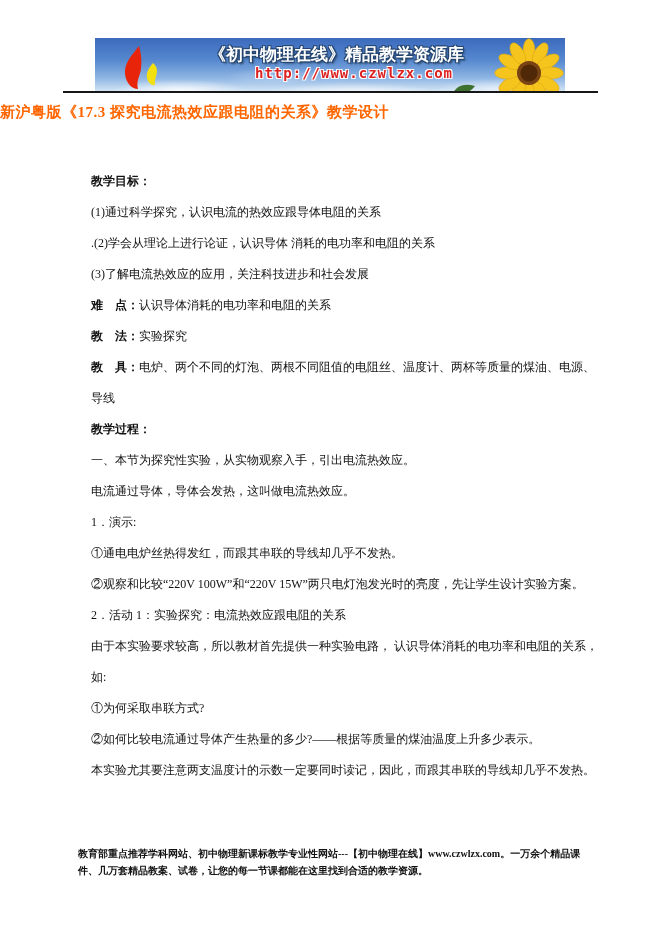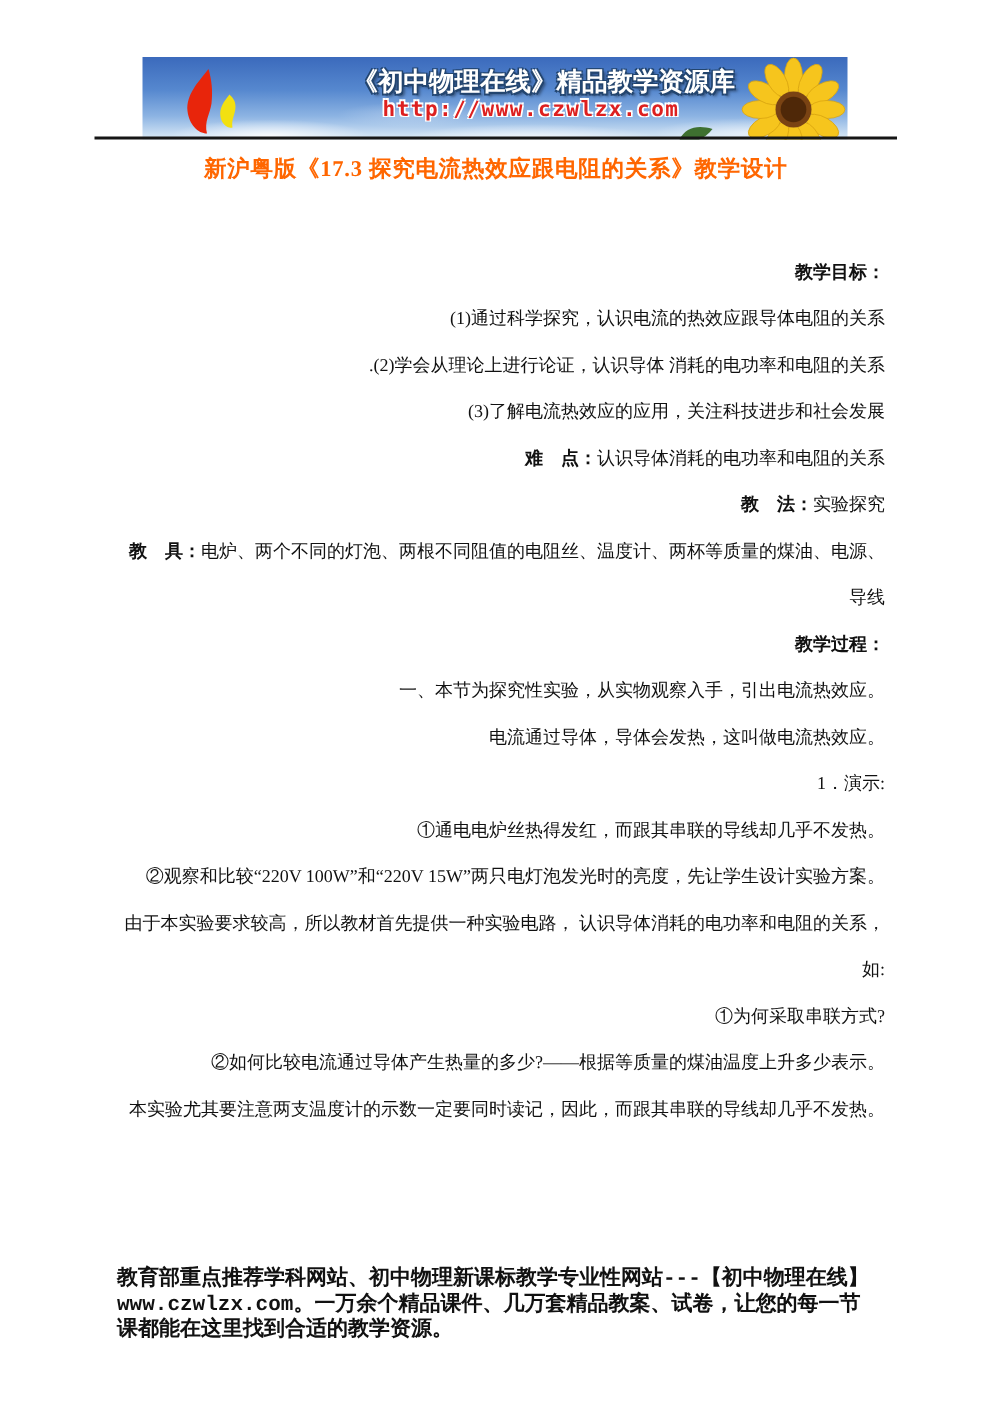--- a/index.html
+++ b/index.html
@@ -21,59 +21,58 @@
       radial-gradient(ellipse 90px 14px at 86% 92%, rgba(255,255,255,.55), rgba(255,255,255,0) 70%),
       radial-gradient(ellipse 70px 12px at 38% 70%, rgba(255,255,255,.25), rgba(255,255,255,0) 70%),
       linear-gradient(180deg,#3b6abc 0%, #5688cf 40%, #8db4e3 72%, #dcebf7 100%);
   }
   .banner-logo { position:absolute; left:22px; top:7px; width:52px; height:46px; }
   .banner-site-name {
     position:absolute; left:114px; top:5px;
     font-family:"Liberation Sans","DejaVu Sans",sans-serif;
     font-size:17px; font-weight:bold; color:#ffffff; white-space:nowrap;
     text-shadow:1px 1px 0 #23456f, -1px 1px 0 #23456f, 1px -1px 0 #23456f, -1px -1px 0 #23456f, 2px 2px 2px rgba(0,0,0,.45);
-    margin-left:26px;
   }
   .banner-site-url {
     position:absolute; left:160px; top:27px;
     font-family:"DejaVu Sans Mono","Liberation Mono",monospace;
     font-size:14px; font-weight:bold; color:#dd2020; letter-spacing:1px; white-space:nowrap;
     text-shadow:1px 1px 0 #ffffff, -1px -1px 0 #ffffff, 1px -1px 0 #ffffff, -1px 1px 0 #ffffff;
   }
   .banner-sunflower { position:absolute; right:-6px; bottom:-16px; width:84px; height:72px; }
   .banner-leaf { position:absolute; right:88px; bottom:-4px; width:26px; height:16px; }
 
   
   .header-rule {
     position:absolute; left:63px; top:91px; width:535px; height:2px;
     background:#161616;
   }
 
   
   .doc-title {
     position:absolute; left:0; top:103px; width:661px;
-    text-align:center; font-size:15px; font-weight:bold;
+    font-size:15px; font-weight:bold;
     color:#ff6600; letter-spacing:0.5px;
     font-family:"Liberation Serif","DejaVu Serif",serif;
   }
 
   
   .doc-body {
-    position:absolute; left:80px; top:166px; width:510px;
+    position:absolute; left:91px; top:166px; width:510px;
     font-size:12px; line-height:31px; color:#111111;
-    text-align:right;
+    text-align:left;
   }
   .para { margin:0; }
   .para b { font-weight:bold; }
 
   
   .doc-footer {
     position:absolute; left:78px; top:845px; width:507px;
-    font-family:Liberation Mono, monospace;
-    font-size:14px; font-weight:bold; line-height:17px; color:#111111;
+    font-family:Liberation Serif, serif;
+    font-size:10px; font-weight:bold; line-height:17px; color:#111111;
   }
 </style>
 </head>
 <body>
 
 <div class="page">
 
   <div class="banner">
     <svg class="banner-logo" viewBox="0 0 52 46">
       <path d="M22,1 C15,10 7,18 8,29 C9,38 15,44 21,44 C19,36 23,31 24,24 C25,15 24,8 22,1 Z" fill="#e8250b"></path>
@@ -115,20 +114,21 @@
       <div class="para">(3)了解电流热效应的应用，关注科技进步和社会发展</div>
       <div class="para"><b>难　点：</b>认识导体消耗的电功率和电阻的关系</div>
       <div class="para"><b>教　法：</b>实验探究</div>
       <div class="para"><b>教　具：</b>电炉、两个不同的灯泡、两根不同阻值的电阻丝、温度计、两杯等质量的煤油、电源、导线</div>
       <div class="para"><b>教学过程：</b></div>
       <div class="para">一、本节为探究性实验，从实物观察入手，引出电流热效应。</div>
       <div class="para">电流通过导体，导体会发热，这叫做电流热效应。</div>
       <div class="para">1．演示:</div>
       <div class="para">①通电电炉丝热得发红，而跟其串联的导线却几乎不发热。</div>
       <div class="para">②观察和比较“220V  100W”和“220V  15W”两只电灯泡发光时的亮度，先让学生设计实验方案。</div>
+      <div class="para">2．活动 1：实验探究：电流热效应跟电阻的关系</div>
       <div class="para">由于本实验要求较高，所以教材首先提供一种实验电路， 认识导体消耗的电功率和电阻的关系，如:</div>
       <div class="para">①为何采取串联方式?</div>
       <div class="para">②如何比较电流通过导体产生热量的多少?――根据等质量的煤油温度上升多少表示。</div>
       <div class="para">本实验尤其要注意两支温度计的示数一定要同时读记，因此，而跟其串联的导线却几乎不发热。</div>
     </div>
 
   <div class="doc-footer">教育部重点推荐学科网站、初中物理新课标教学专业性网站---【初中物理在线】www.czwlzx.com。一万余个精品课件、几万套精品教案、试卷，让您的每一节课都能在这里找到合适的教学资源。</div>
 
 </div>
 

